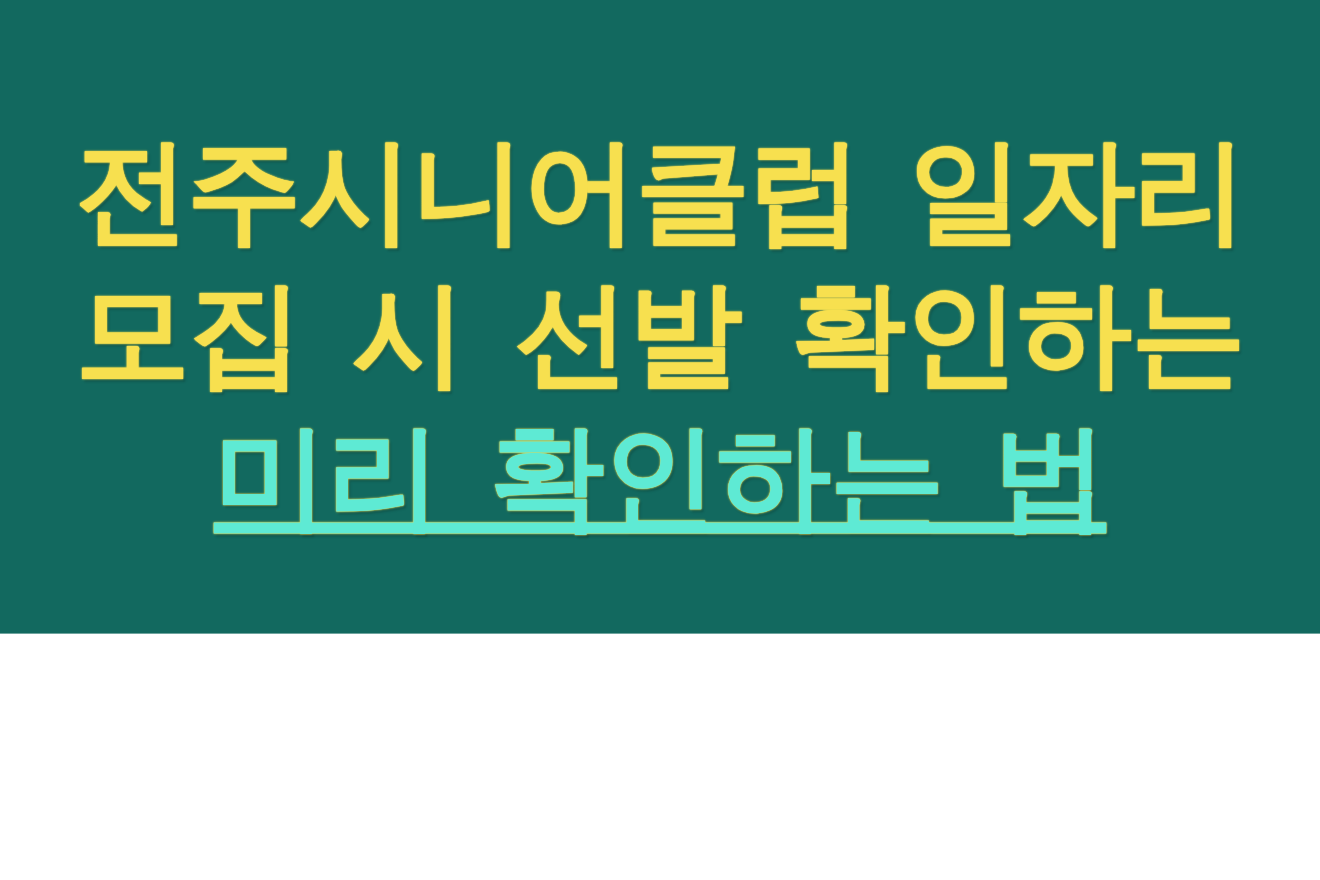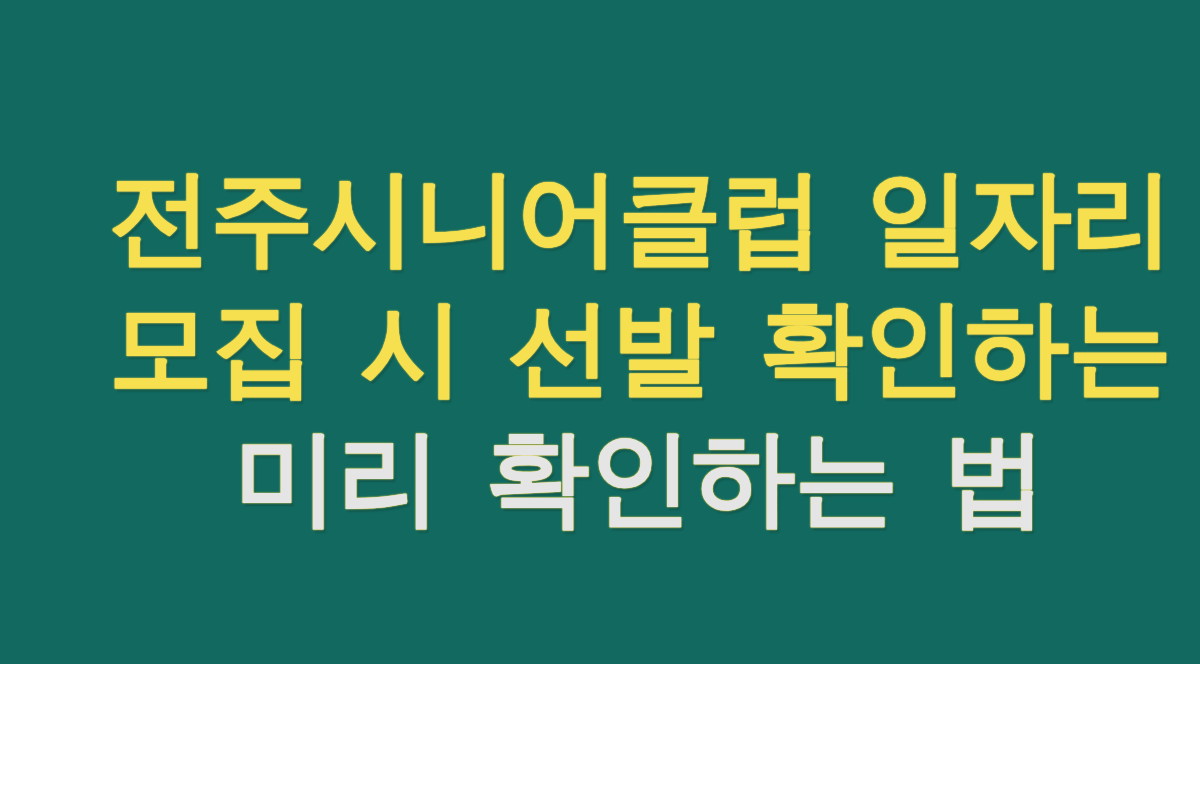--- a/index.html
+++ b/index.html
@@ -12,25 +12,25 @@
     width: 1200px;
     height: 800px;
     overflow: hidden;
     font-family: "Liberation Sans", "DejaVu Sans", sans-serif;
   }
 
   
   #title-card {
     position: relative;
     width: 1200px;
-    height: 664px;
+    height: 576px;
     box-sizing: border-box;
     display: flex;
     align-items: center;
-    justify-content: flex-end;
+    justify-content: center;
     background: #12695f;
     user-select: none;
   }
 
   
   #headline {
     position: relative;
     width: 1120px;
     margin-top: 30px;      
     text-align: center;
@@ -67,16 +67,16 @@
 <body>
 
 <div id="title-card" style="background: rgb(18, 105, 95);">
 
   <div id="headline">
 
     <span id="headline-line-1" class="headline-line" style="color: rgb(247, 224, 79); text-shadow: rgb(247, 224, 79) 0px 0px 1px, rgb(247, 224, 79) 0px 0px 2px, rgba(0, 0, 0, 0.16) 2px 3px 2px;">전주시니어클럽 일자리</span>
 
     <span id="headline-line-2" class="headline-line" style="color: rgb(247, 224, 79); text-shadow: rgb(247, 224, 79) 0px 0px 1px, rgb(247, 224, 79) 0px 0px 2px, rgba(0, 0, 0, 0.16) 2px 3px 2px;">모집 시 선발 확인하는</span>
 
-    <span id="headline-line-3" class="headline-line" style="color: #e5e5e5; text-shadow: rgb(247, 224, 79) 0px 0px 1px, rgb(247, 224, 79) 0px 0px 2px, rgba(0, 0, 0, 0.16) 2px 3px 2px;">미리 확인하는 법</span>
+    <span id="headline-line-3" class="headline-line" style="color: #5eead4; text-shadow: rgb(247, 224, 79) 0px 0px 1px, rgb(247, 224, 79) 0px 0px 2px, rgba(0, 0, 0, 0.16) 2px 3px 2px; text-decoration: underline;">미리 확인하는 법</span>
 
   </div>
 </div>
 
 </body></html>

